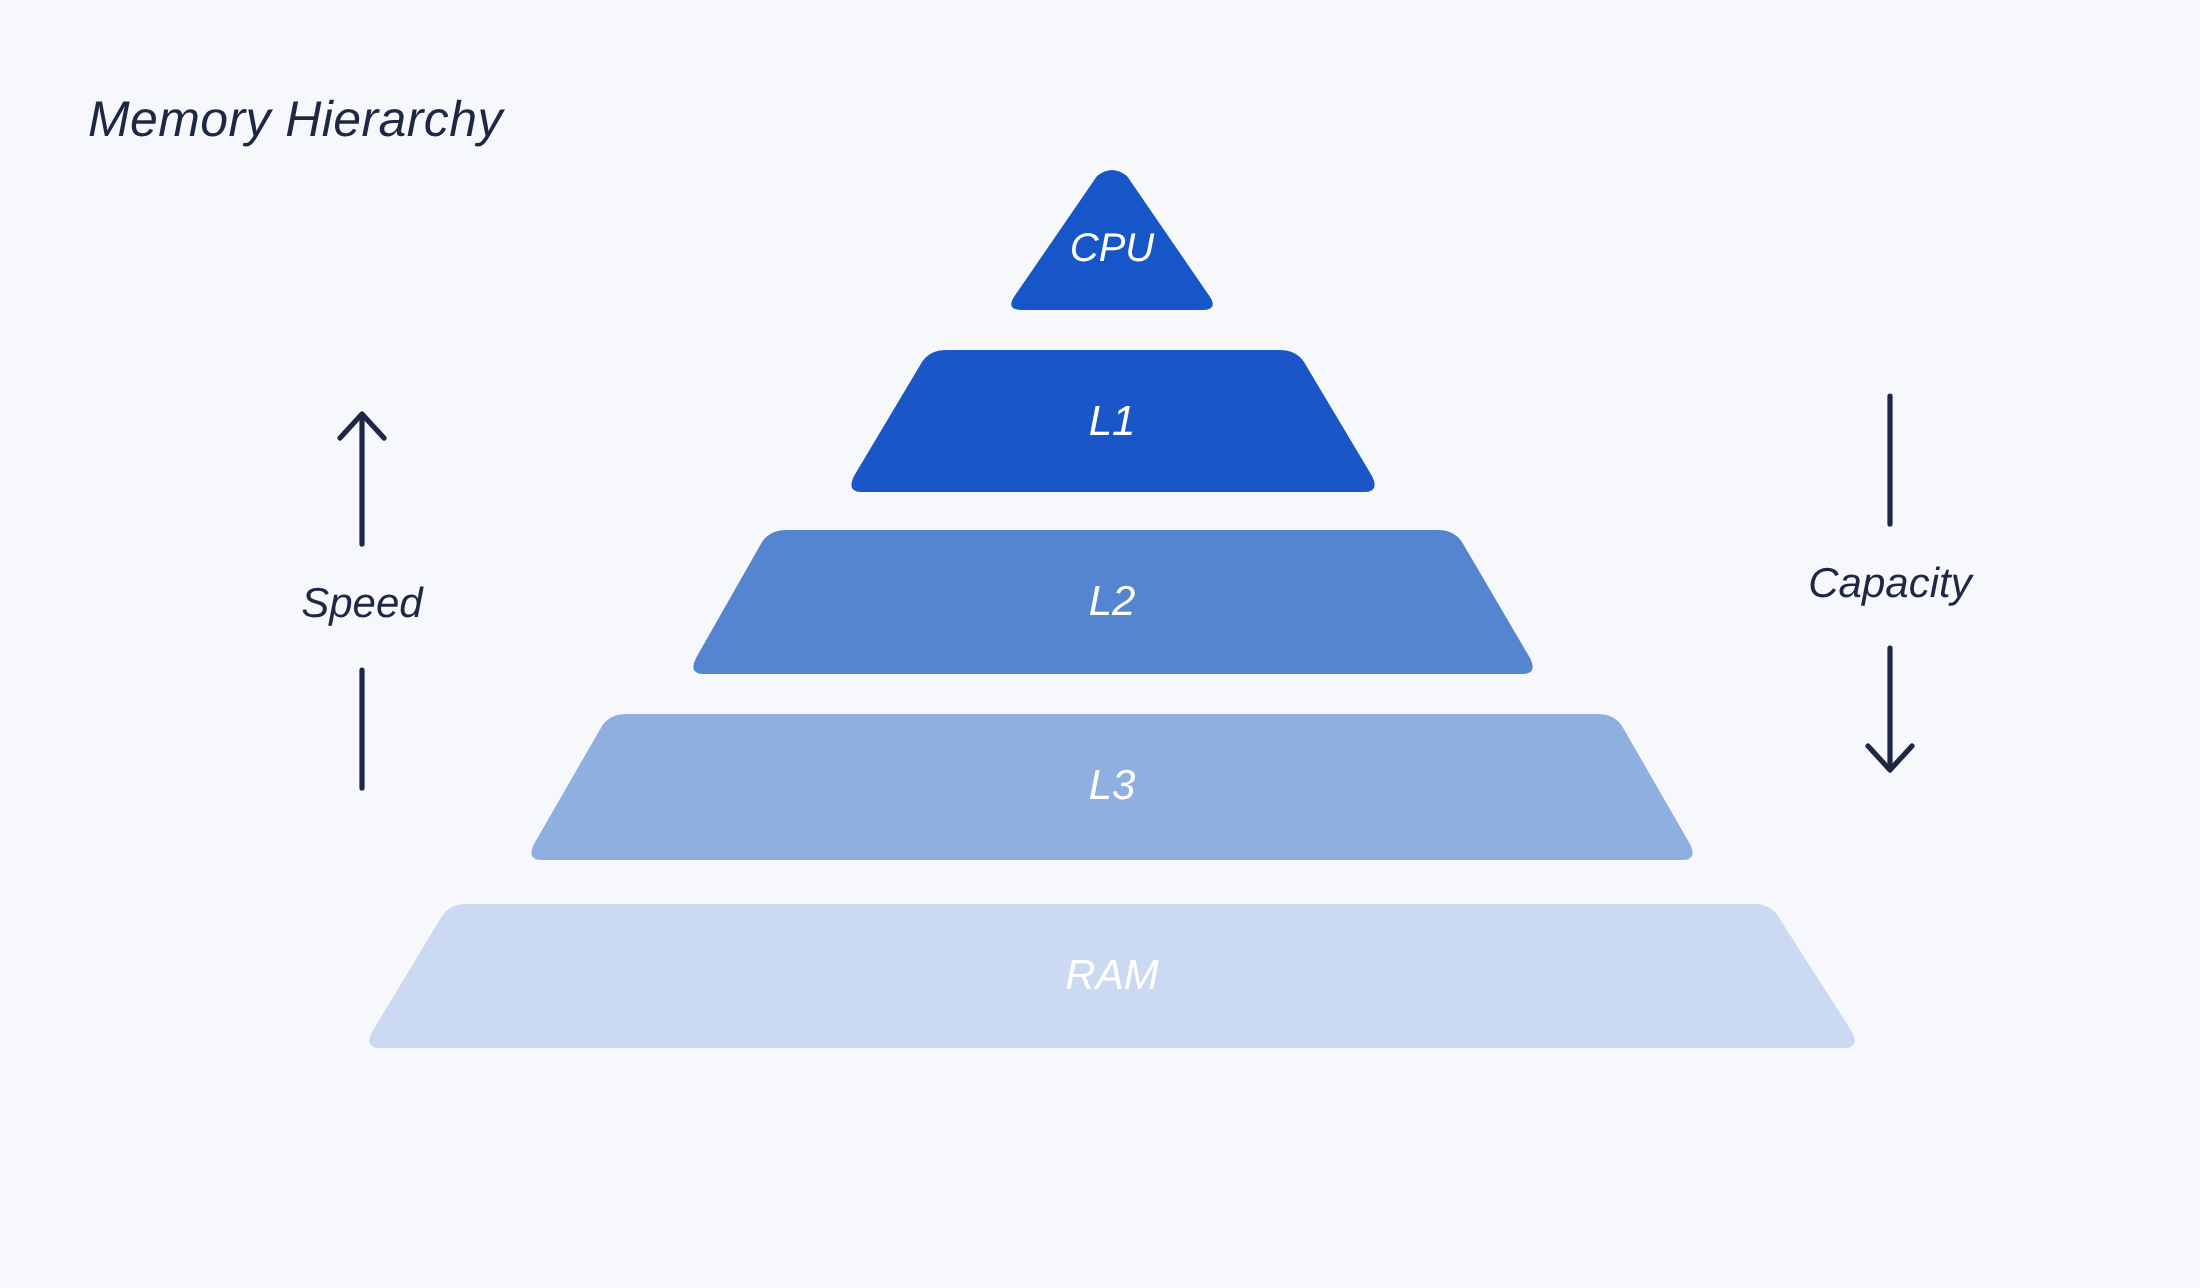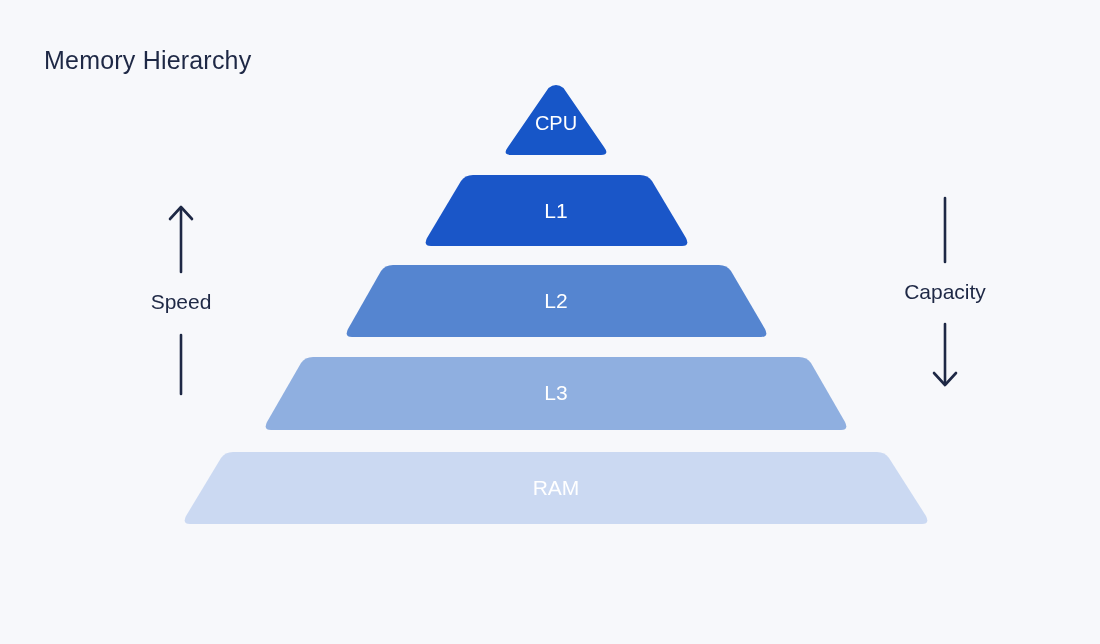--- a/index.html
+++ b/index.html
@@ -10,20 +10,21 @@
     width: 1100px;
     height: 644px;
     background: #f7f8fb;
     font-family: "Liberation Sans", sans-serif;
     overflow: hidden;
   }
   #canvas {
     position: relative;
     width: 1100px;
     height: 644px;
+    font-style: italic;
   }
   #diagram-title {
     position: absolute;
     left: 44px;
     top: 46px;
     font-size: 25px;
     font-weight: 400;
     color: #1e2845;
     letter-spacing: 0.2px;
     white-space: nowrap;

